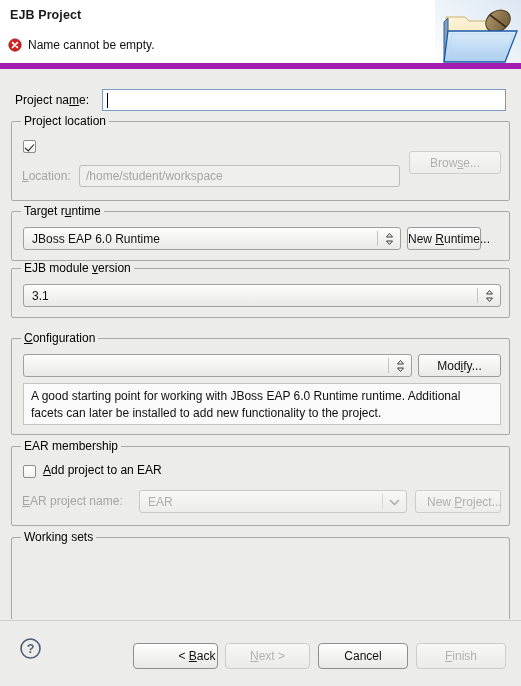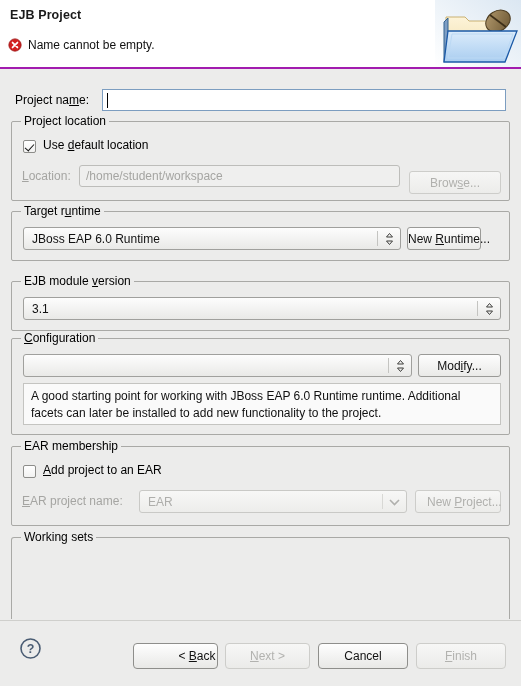--- a/index.html
+++ b/index.html
@@ -15,21 +15,21 @@
     color: #000000;
     overflow: hidden;
     position: relative;
   }
 
   
   .header {
     position: relative;
     height: 69px;
     background: #ffffff;
-    border-bottom: 2px solid #a21caf;
+    border-bottom: 6px solid #a21caf;
     box-sizing: border-box;
     overflow: hidden;
   }
   .header-title {
     position: absolute;
     left: 10px;
     top: 8px;
     font-size: 12.5px;
     font-weight: bold;
     color: #1a1a1a;
@@ -287,45 +287,44 @@
     <div class="input-projname">
       <div class="caret"></div>
       <span></span>
     </div>
   </div>
 
   <div class="group" style="left:11px; top:52px; width:499px; height:80px;">
     <div class="group-title">Project location</div>
 
     <div class="checkbox checked" style="left:11px; top:18px;"></div>
-    <div class="cb-label" style="left:31px; top:16px;"><span>Use </span><u>d</u><span>efault location</span></div>
 
     <div style="position:absolute; left:10px; top:47px; font-size:12px; color:#a5a5a2;"><u>L</u><span>ocation:</span></div>
 
     <div class="textfield" style="left:67px; top:43px; width:321px; height:22px;">/home/student/workspace</div>
 
-    <div class="btn disabled" style="left:397px; top:49px; width:92px; height:23px;"><span>Brow</span><u>s</u><span>e...</span></div>
+    <div class="btn disabled" style="left:397px; top:29px; width:92px; height:23px;"><span>Brow</span><u>s</u><span>e...</span></div>
   </div>
 
   <div class="group" style="left:11px; top:142px; width:499px; height:50px;">
     <div class="group-title"><span>Target r</span><u>u</u><span>ntime</span></div>
 
     <div class="combo" style="left:11px; top:15px; width:378px; height:23px;">
       <span>JBoss EAP 6.0 Runtime</span>
       <div class="arrow-sep" style="right:22px;"></div>
       <svg class="spin-arrows" style="right:6px; top:4px;" viewBox="0 0 9 14">
         <path d="M4.5 1.5 L1.5 5 L7.5 5 Z" fill="none" stroke="#3d3d3b" stroke-width="1"></path>
         <path d="M4.5 12.5 L1.5 9 L7.5 9 Z" fill="none" stroke="#3d3d3b" stroke-width="1"></path>
       </svg>
     </div>
 
     <div class="btn" style="left:395px; top:15px; width:74px; height:23px;"><span>New </span><u>R</u><span>untime...</span></div>
   </div>
 
-  <div class="group" style="left:11px; top:212px; width:499px; height:50px;">
+  <div class="group" style="left:11px; top:199px; width:499px; height:50px;">
     <div class="group-title"><span>EJB module </span><u>v</u><span>ersion</span></div>
 
     <div class="combo" style="left:11px; top:15px; width:478px; height:23px;">
       <span>3.1</span>
       <div class="arrow-sep" style="right:22px;"></div>
       <svg class="spin-arrows" style="right:6px; top:4px;" viewBox="0 0 9 14">
         <path d="M4.5 1.5 L1.5 5 L7.5 5 Z" fill="none" stroke="#3d3d3b" stroke-width="1"></path>
         <path d="M4.5 12.5 L1.5 9 L7.5 9 Z" fill="none" stroke="#3d3d3b" stroke-width="1"></path>
       </svg>
     </div>

